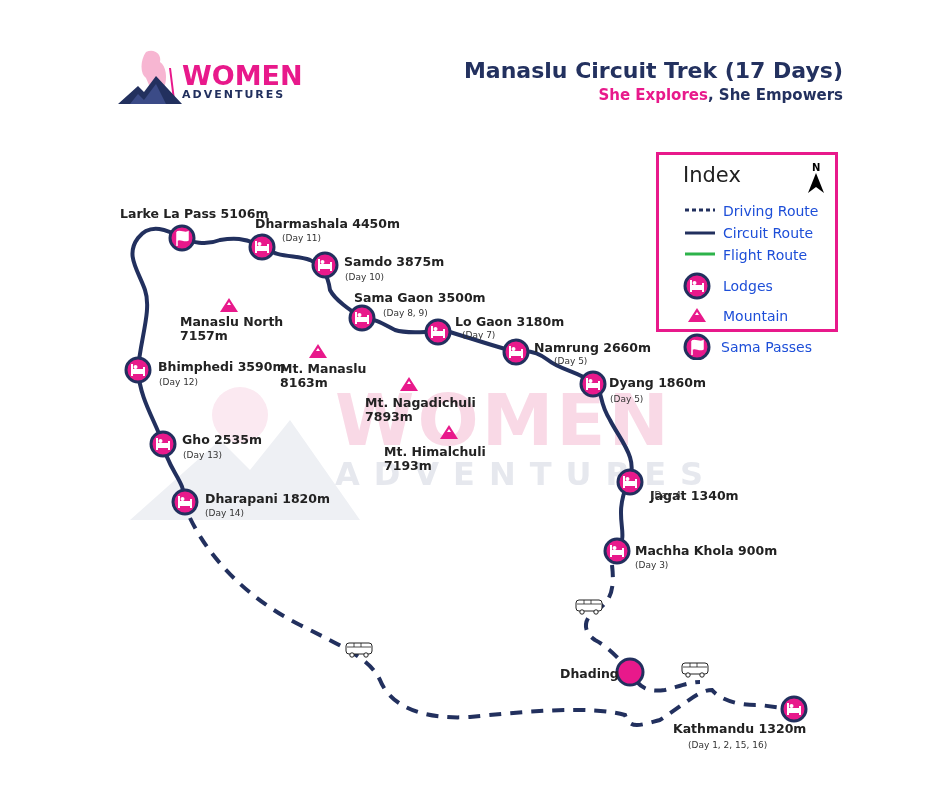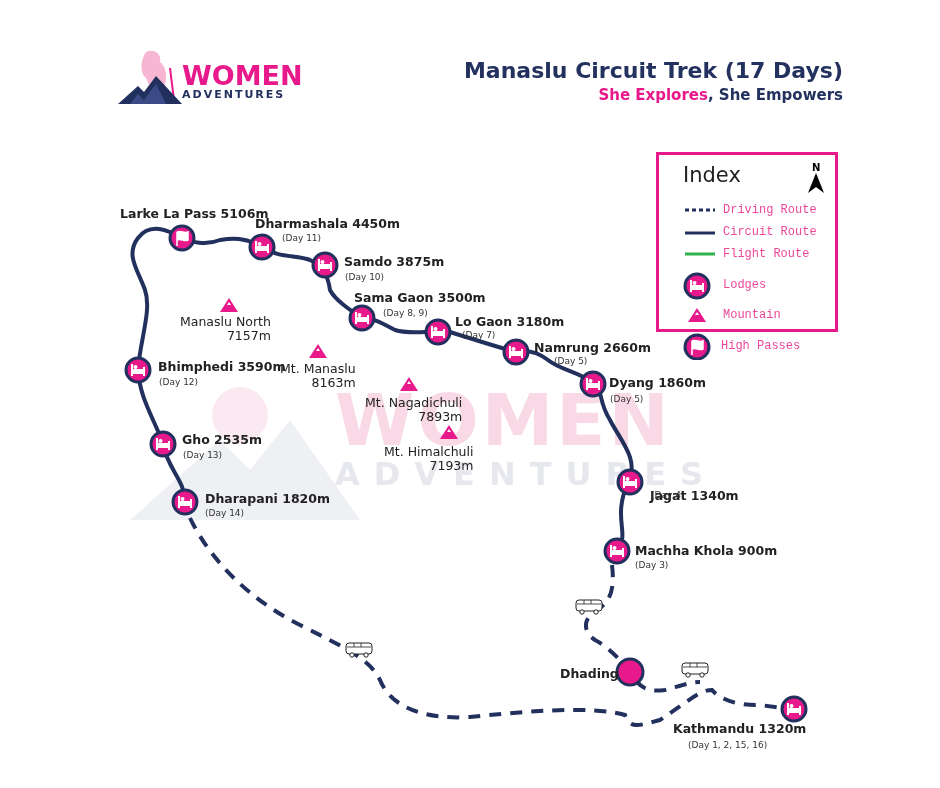--- a/index.html
+++ b/index.html
@@ -5,24 +5,24 @@
   html, body { margin:0; padding:0; background:#ffffff; }
   body { width:940px; height:788px; position:relative; overflow:hidden; font-family:"DejaVu Sans", sans-serif; }
   .abs { position:absolute; }
   .logo-women { position:absolute; left:182px; top:60px; font-family:"DejaVu Sans", sans-serif; font-weight:bold; font-size:27px; color:#e8198b; letter-spacing:0px; }
   .logo-adv { position:absolute; left:182px; top:88px; font-family:"DejaVu Sans", sans-serif; font-weight:bold; font-size:11px; color:#22305e; letter-spacing:2px; }
   .title { position:absolute; right:97px; top:58px; font-weight:bold; font-size:22px; color:#23315f; white-space:nowrap; }
   .subtitle { position:absolute; right:97px; top:86px; font-weight:bold; font-size:15px; color:#23315f; white-space:nowrap; }
   .subtitle .pink { color:#e8198b; }
   .legend { position:absolute; left:656px; top:152px; width:182px; height:180px; border:3px solid #e8198b; box-sizing:border-box; background:#fff; }
   .legend-title { position:absolute; left:24px; top:8px; font-size:21px; color:#222; }
-  .legend-item { position:absolute; left:64px; font-size:12px; color:#ec4899; white-space:nowrap;font-family:Liberation Mono, monospace; }
+  .legend-item { position:absolute; left:64px; font-size:14px; color:#1d4ed8; white-space:nowrap; }
   .lbl { position:absolute; font-weight:bold; font-size:12.5px; color:#222; white-space:nowrap; }
   .sub { position:absolute; font-size:9px; color:#333; white-space:nowrap; }
-  .mtn { position:absolute; font-weight:normal; font-size:12.5px; color:#222; line-height:14px; white-space:nowrap;text-align:right; }
+  .mtn { position:absolute; font-weight:bold; font-size:12.5px; color:#222; line-height:14px; white-space:nowrap; }
   .wm1 { position:absolute; left:335px; top:378px; font-size:72px; font-weight:bold; color:#f9d9e6; letter-spacing:3px; }
   .wm2 { position:absolute; left:335px; top:455px; font-size:32px; font-weight:bold; color:#e6e8ee; letter-spacing:14px; }
 </style>
 </head>
 <body>
 
 <div class="wm1">WOMEN</div>
 <div class="wm2">ADVENTURES</div>
 <svg class="abs" style="left:130px;top:380px" width="230" height="150">
   <polygon points="0,140 90,60 120,90 160,40 230,140" fill="#eef0f4"></polygon>
@@ -167,14 +167,14 @@
     <line x1="26" y1="99" x2="56" y2="99" stroke="#2db34a" stroke-width="3"></line>
     <use href="#lodge" x="38" y="131"></use>
     <use href="#mtn" x="38" y="161"></use>
     <use href="#flag" x="38" y="192"></use>
   </svg>
   <div class="legend-item" style="top:48px">Driving Route</div>
   <div class="legend-item" style="top:70px">Circuit Route</div>
   <div class="legend-item" style="top:92px">Flight Route</div>
   <div class="legend-item" style="top:123px">Lodges</div>
   <div class="legend-item" style="top:153px">Mountain</div>
-  <div class="legend-item" style="top:184px;left:62px">High Passes</div>
+  <div class="legend-item" style="top:184px;left:62px">Sama Passes</div>
 </div>
 
 </body></html>

